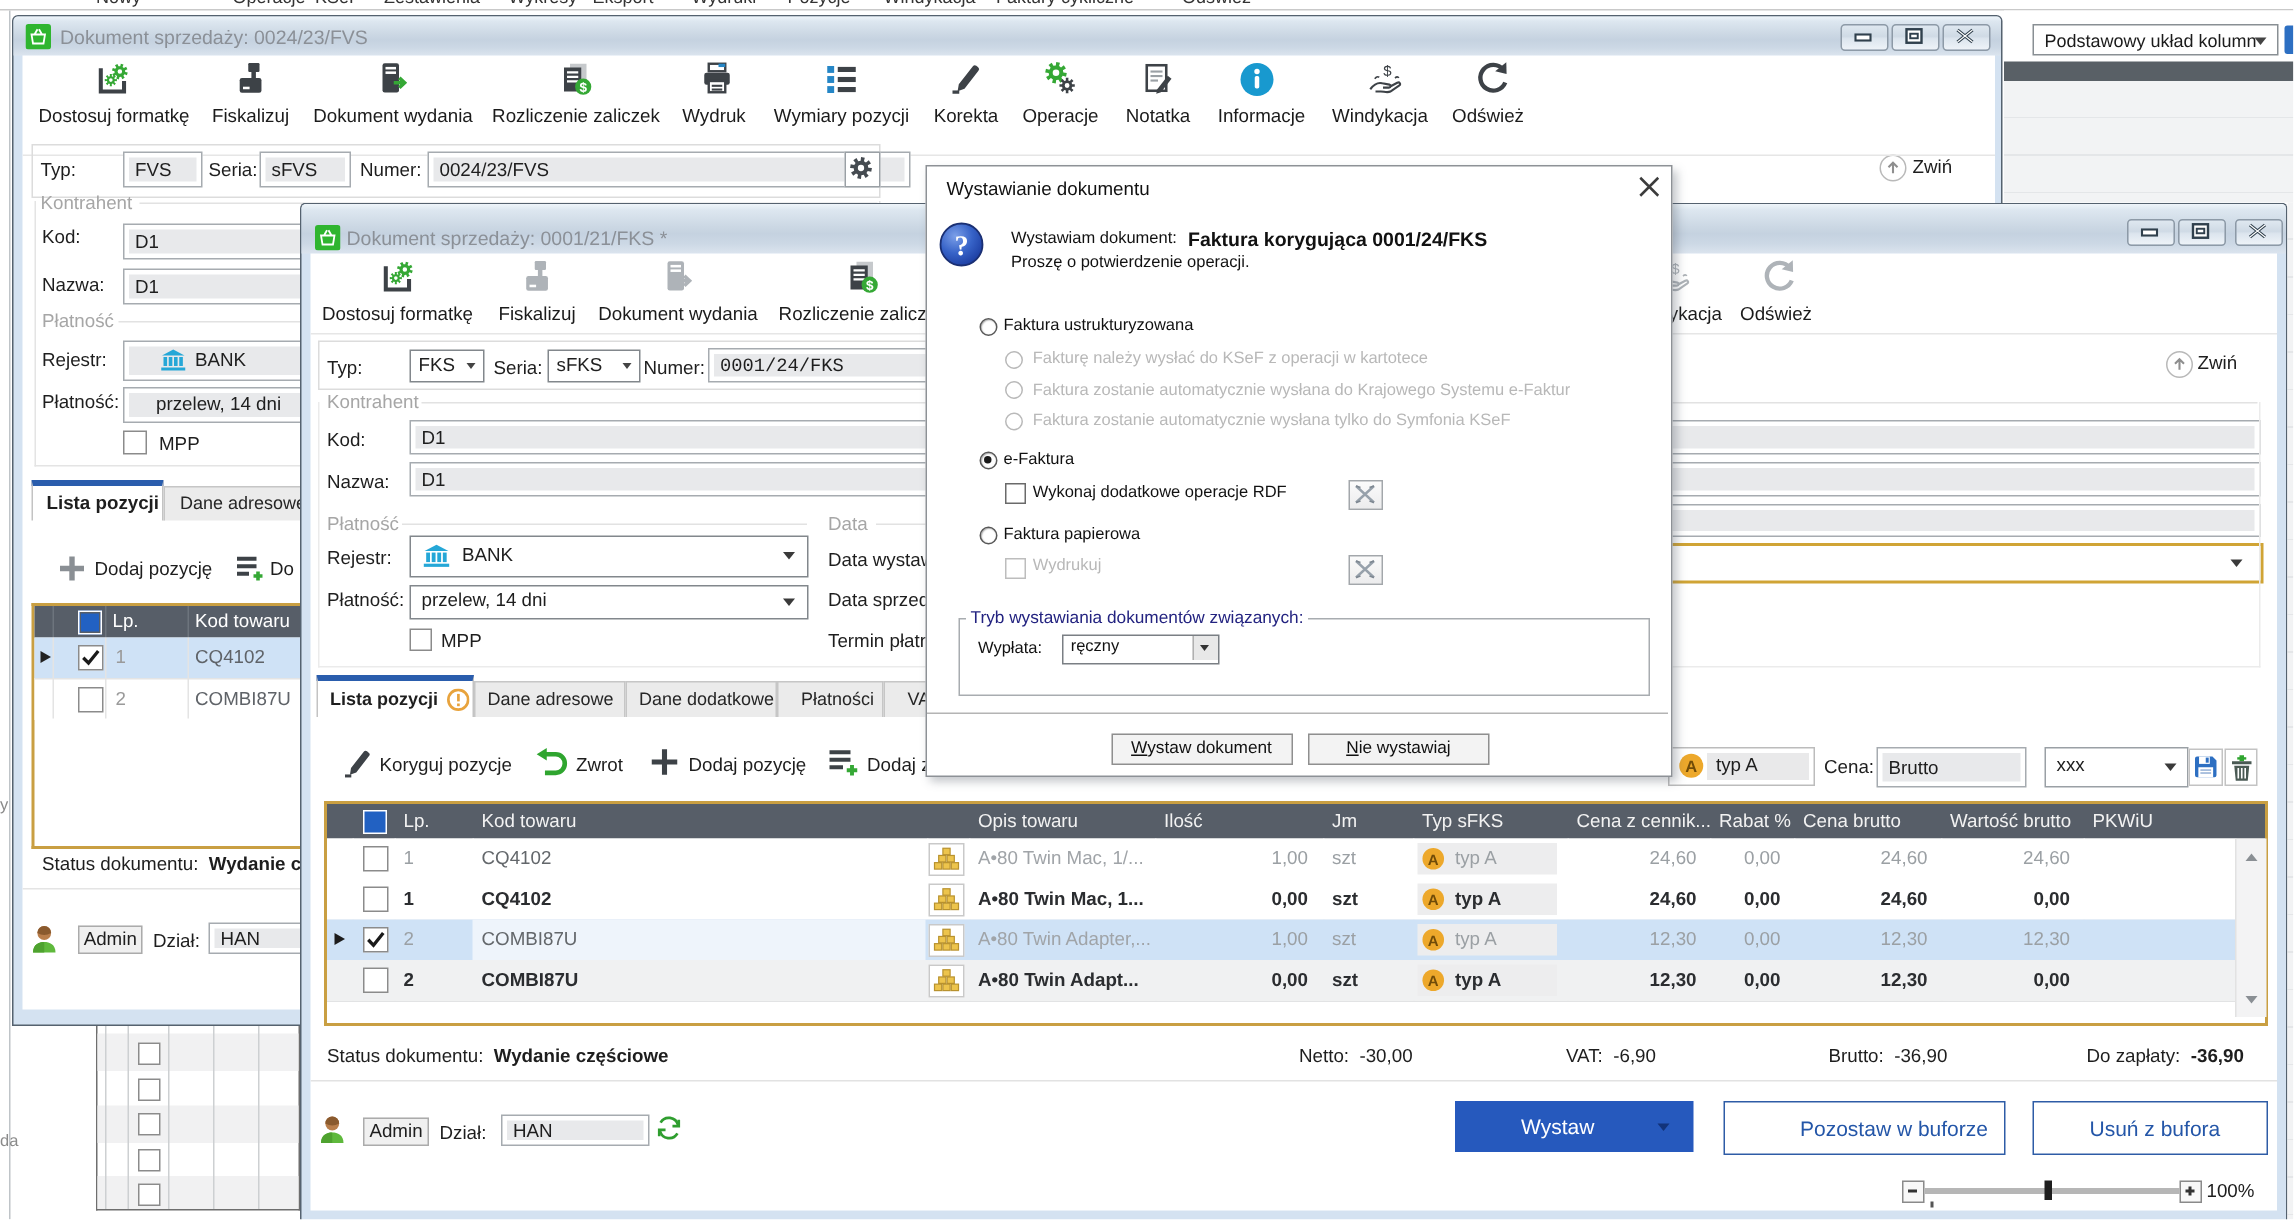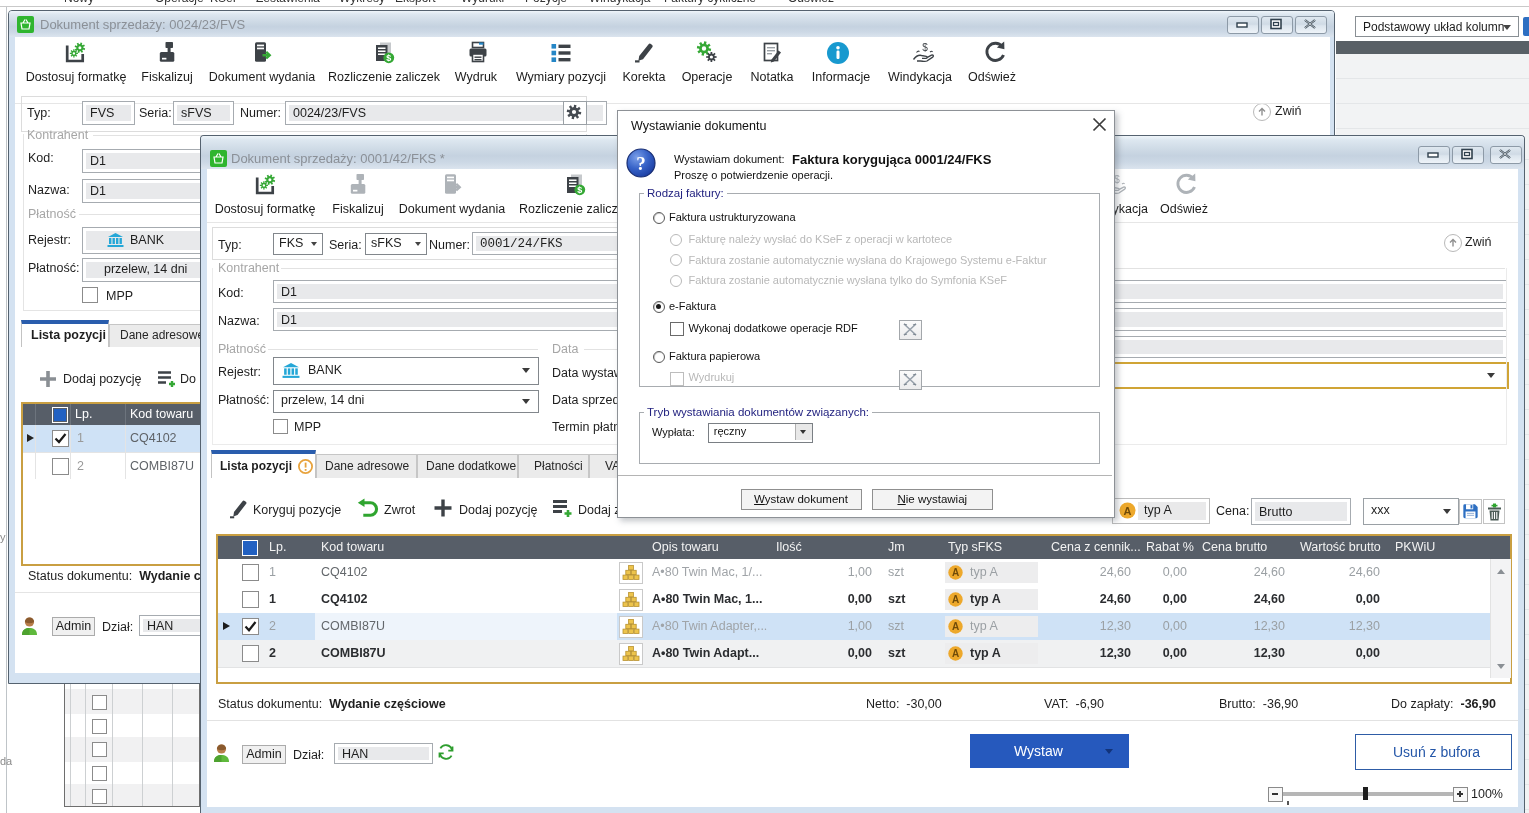--- a/index.html
+++ b/index.html
@@ -360,21 +360,21 @@
         </div>
     </div>
   </div>
 
   <div class="win" id="win2" style="left:200px;top:135px;width:1323px;height:678px;border-bottom:none;">
     <div class="tbar" style="height:33px;"></div>
     <svg class="ab" style="left:9px;top:14px;" width="17" height="17" viewBox="0 0 17 17">
       <rect x="0" y="0" width="17" height="17" rx="2" fill="#2fb52f"></rect>
       <path d="M4 7h9l-1 6H5z M6 7l2-3.5 M11 7 L9 3.5" stroke="#fff" stroke-width="1.2" fill="none"></path>
     </svg>
-    <div class="ttl" style="left:30px;top:15px;">Dokument sprzedaży: 0001/42/FKS *</div>
+    <div class="ttl" style="left:30px;top:15px;">Dokument sprzedaży: 0001/21/FKS *</div>
     <div class="capbtn" style="left:1217px;top:10px;"><svg width="28" height="14">
           <rect x="9" y="6" width="10" height="4" fill="#fff" stroke="#30404d" stroke-width="1.4"></rect>
         </svg></div>
     <div class="capbtn" style="left:1251px;top:10px;"><svg width="28" height="14">
           <rect x="9" y="2.5" width="10" height="9" fill="#fff" stroke="#30404d" stroke-width="1.6"></rect>
           <rect x="11.5" y="5.5" width="5" height="3" fill="none" stroke="#30404d" stroke-width="1.3"></rect>
         </svg></div>
     <div class="capbtn" style="left:1289px;top:10px;"><svg width="28" height="14">
           <path d="M9 3 L19 11 M19 3 L9 11" stroke="#30404d" stroke-width="2.2"></path>
           <path d="M9 3 L19 11 M19 3 L9 11" stroke="#fff" stroke-width="0.7"></path>
@@ -726,20 +726,23 @@
           <div class="fill">HAN</div>
         </div>
       <svg class="ab" style="left:230px;top:574px;" width="18" height="18" viewBox="0 0 18 18">
         <path d="M15.5 3.5 v4.2 h-4.2 M2.5 14.5 v-4.2 h4.2" fill="none" stroke="#2f9e2f" stroke-width="1.8"></path>
         <path d="M15 7 a6.3 6.3 0 0 0 -11.6 -1.6 M3 11 a6.3 6.3 0 0 0 11.6 1.6" fill="none" stroke="#2f9e2f" stroke-width="1.8"></path>
       </svg>
       <div class="ab" style="left:763px;top:565px;width:159px;height:34px;background:#2659bd;color:#fff;">
         <div class="ab" style="left:44px;top:9px;font-size:14px;">Wystaw</div>
         <div class="ab" style="left:135px;top:15px;width:0;height:0;border:4px solid transparent;border-top:5px solid #12337a;"></div>
       </div>
+      <div class="ab" style="left:942px;top:565px;width:186px;height:34px;border:1px solid #2e5ca6;background:#fff;color:#2456a8;font-size:14px;">
+        <div class="ab" style="left:50px;top:9px;">Pozostaw w buforze</div>
+      </div>
       <div class="ab" style="left:1148px;top:565px;width:155px;height:34px;border:1px solid #2e5ca6;background:#fff;color:#2456a8;font-size:14px;">
         <div class="ab" style="left:37px;top:9px;">Usuń z bufora</div>
       </div>
 
       <div class="ab" style="left:1061px;top:618px;width:13px;height:13px;border:1px solid #8a8a8a;background:#f8f8f8;">
           <div class="ab" style="left:3px;top:5px;width:6px;height:1.6px;background:#333;"></div>
         </div>
       <div class="ab" style="left:1076px;top:623px;width:170px;height:3.5px;background:#b6b6b6;"></div>
       <div class="ab" style="left:1156px;top:618px;width:5px;height:13px;background:#1e1e1e;"></div>
       <div class="ab" style="left:1246px;top:618px;width:13px;height:13px;border:1px solid #8a8a8a;background:#f8f8f8;">
@@ -763,23 +766,20 @@
             <stop offset="0.45" stop-color="#3763c8"></stop>
             <stop offset="1" stop-color="#102d91"></stop>
       </radialGradient>
         </defs>
       <circle cx="15" cy="15" r="14" fill="url(#hg)" stroke="#1a2f73" stroke-width="1.2"></circle>
       <text x="15" y="22" text-anchor="middle" font-size="19" font-weight="bold" fill="#fff" font-family="Liberation Serif">?</text>
     </svg>
     <div class="lbl" style="left:56px;top:42px;">Wystawiam dokument:</div>
     <div class="lbl" style="left:174px;top:41px;font-size:13px;font-weight:bold;">Faktura korygująca 0001/24/FKS</div>
     <div class="lbl" style="left:56px;top:58px;">Proszę o potwierdzenie operacji.</div>
-    <fieldset class="ab" style="left:21px;top:76px;width:459px;height:198px;border:1px solid #a8acb0;margin:0;padding:0;">
-      <legend style="margin-left:4px;padding:0 3px;color:#232380;font-size:11.5px;">Rodzaj faktury:</legend>
-    </fieldset>
     <div class="rad" style="left:34.5px;top:100.5px;"><i></i></div>
     <div class="lbl" style="left:51px;top:100px;">Faktura ustrukturyzowana</div>
     <div class="rad dr" style="left:51.5px;top:122.5px;"></div>
     <div class="lbl gr" style="left:70.5px;top:122px;">Fakturę należy wysłać do KSeF z operacji w kartotece</div>
     <div class="rad dr" style="left:51.5px;top:143px;"></div>
     <div class="lbl gr" style="left:70.5px;top:142.5px;">Faktura zostanie automatycznie wysłana do Krajowego Systemu e-Faktur</div>
     <div class="rad dr" style="left:51.5px;top:163.5px;"></div>
     <div class="lbl gr" style="left:70.5px;top:163px;">Faktura zostanie automatycznie wysłana tylko do Symfonia KSeF</div>
     <div class="rad sel" style="left:34.5px;top:189.5px;"></div>
     <div class="lbl" style="left:51px;top:189px;">e-Faktura</div>

